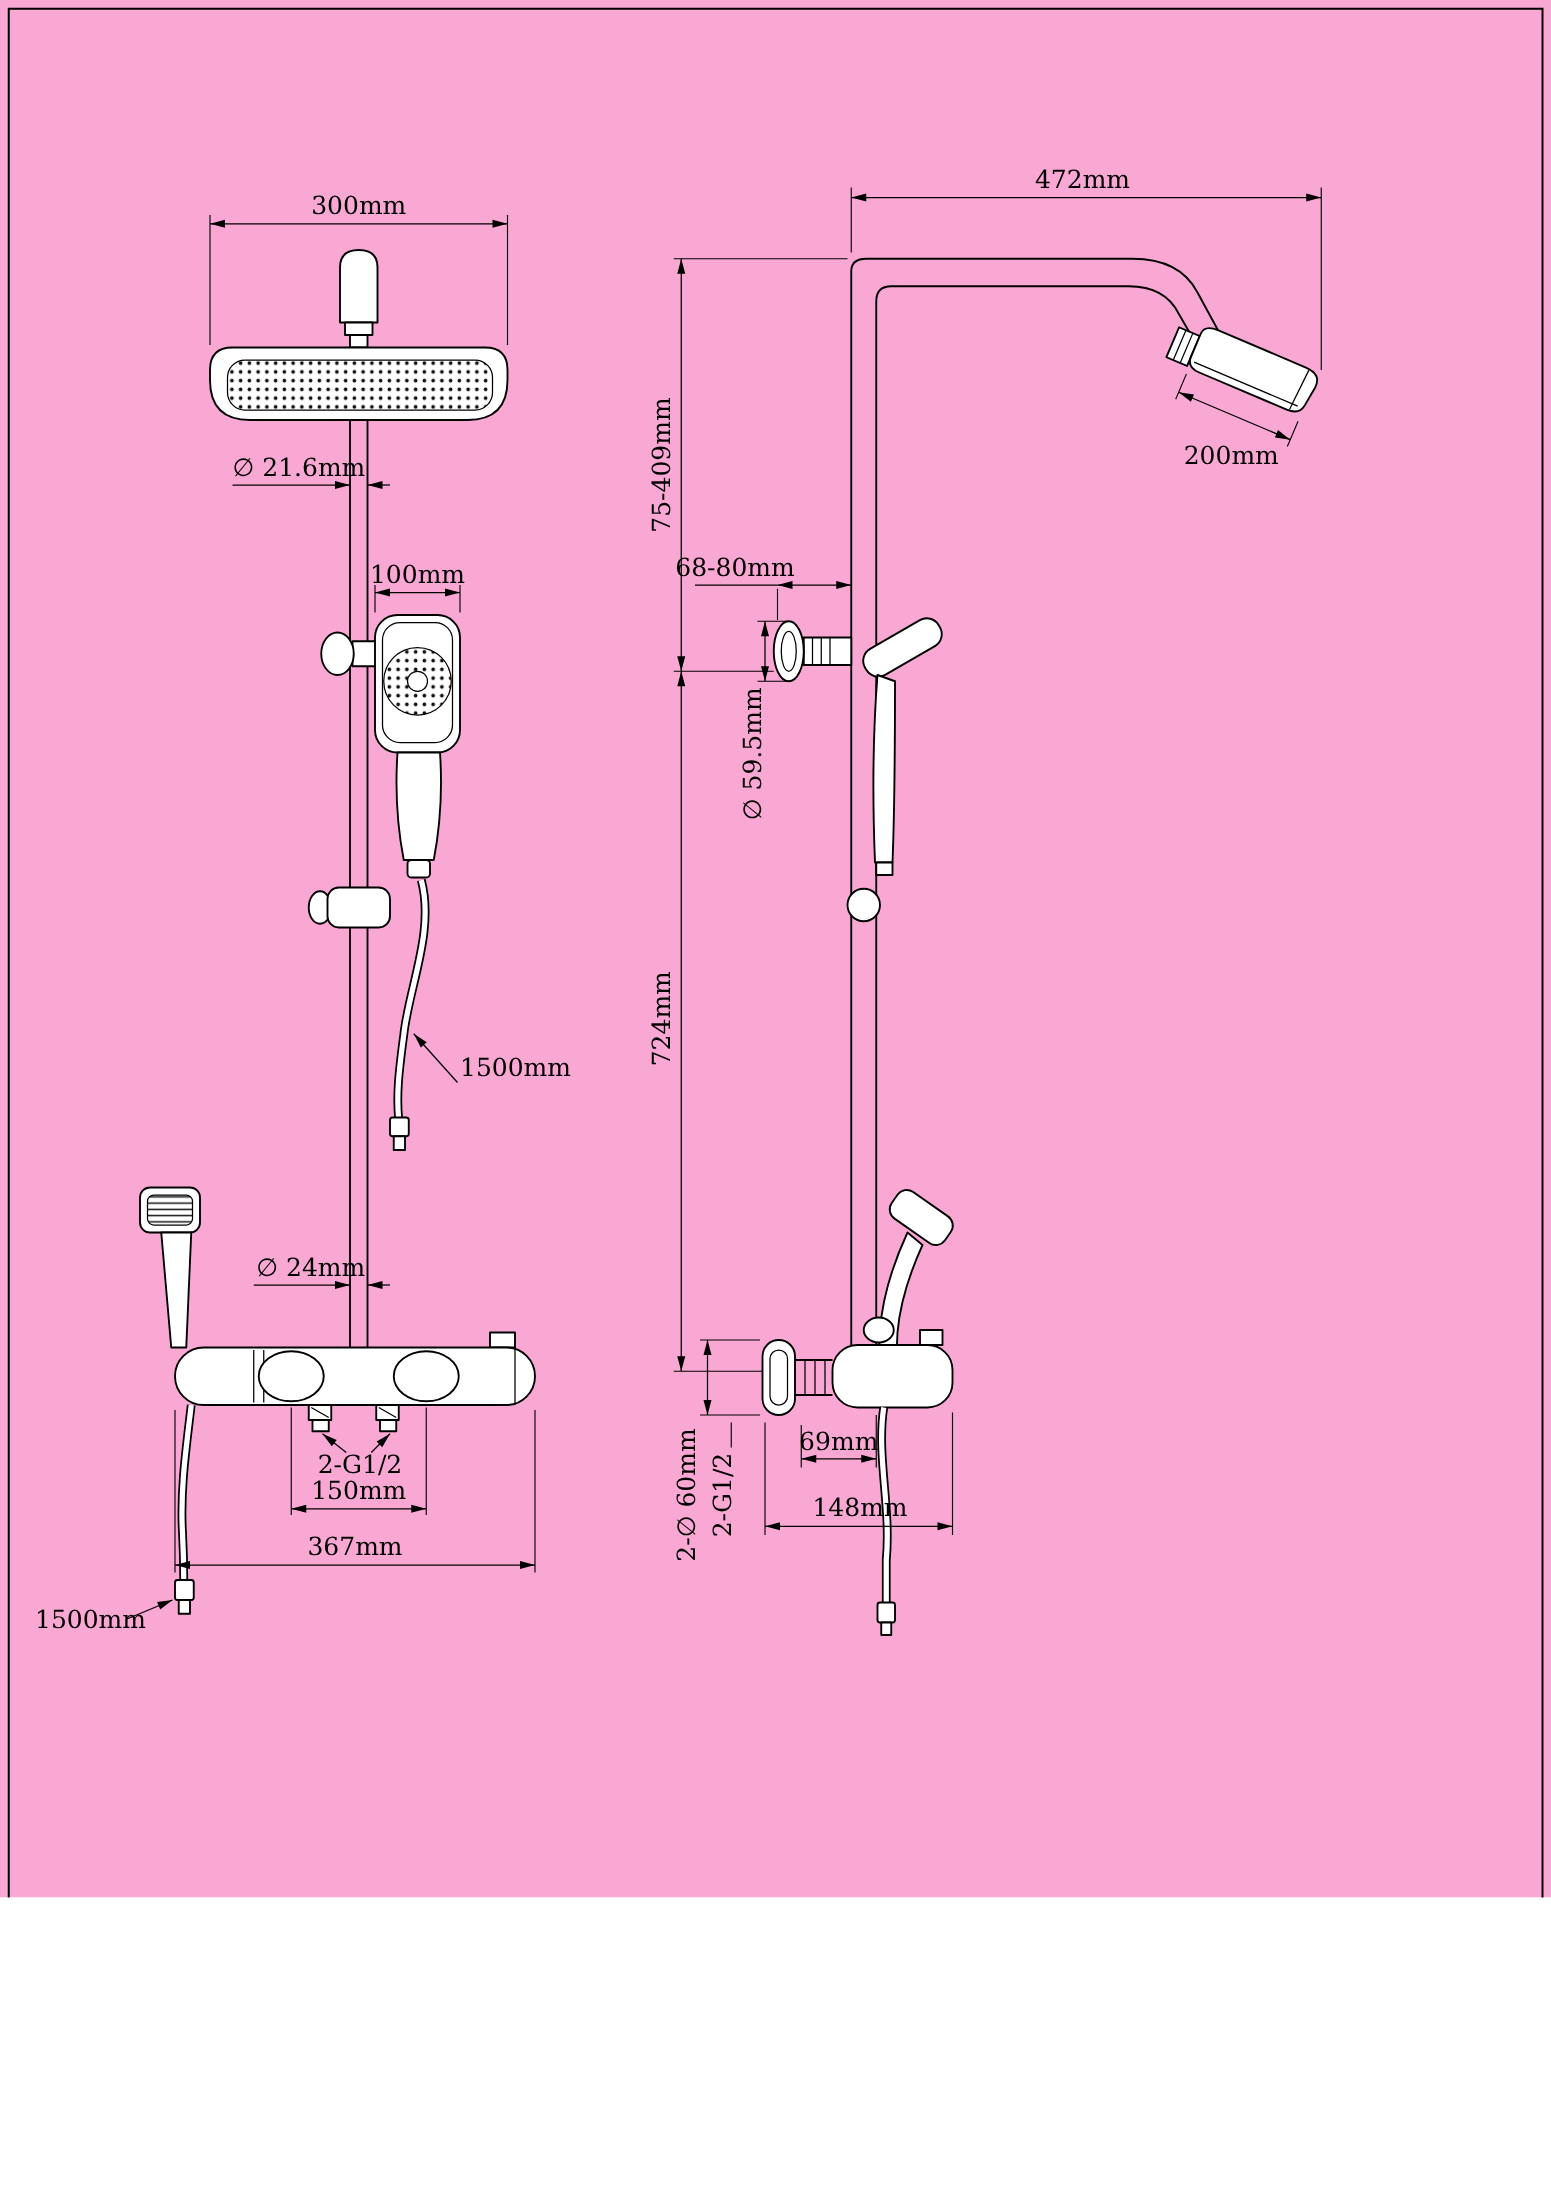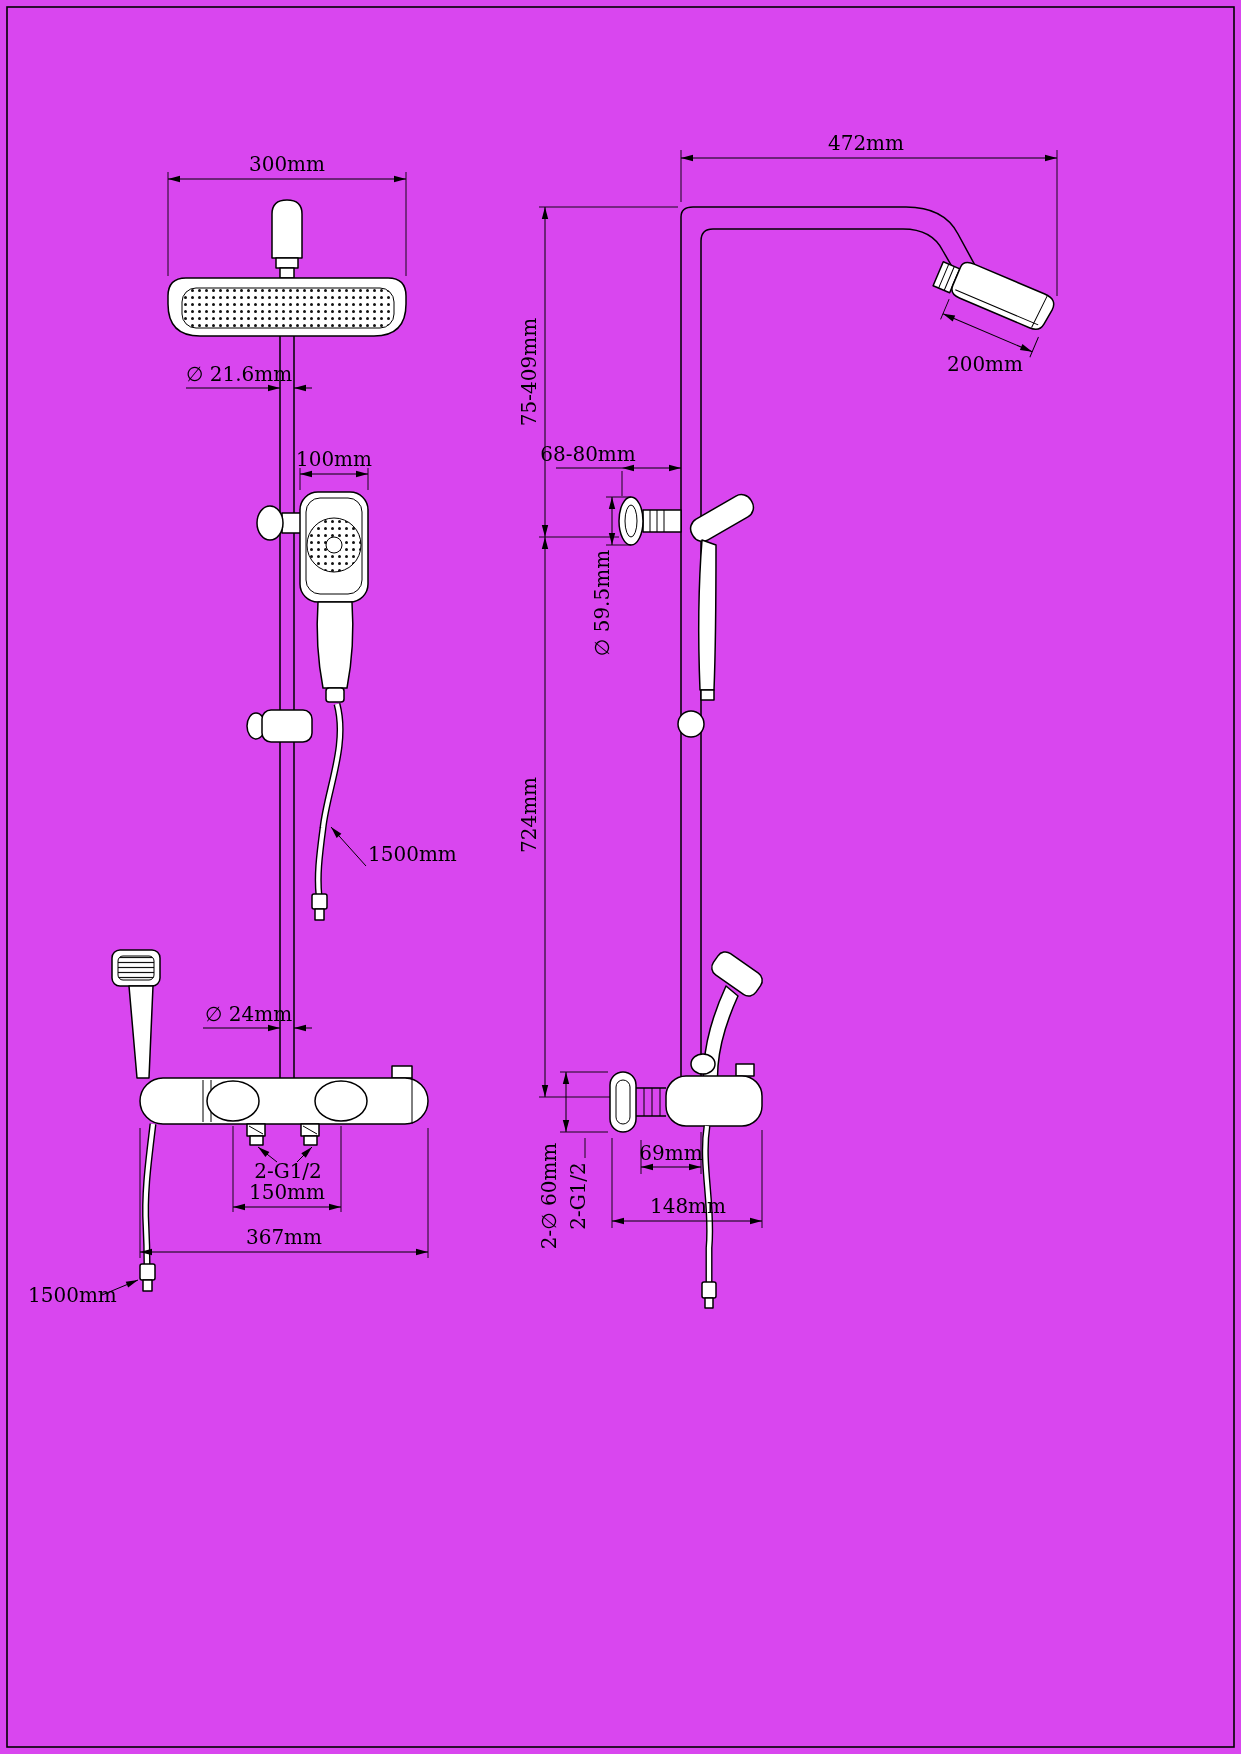--- a/index.html
+++ b/index.html
@@ -1,17 +1,17 @@
 <!DOCTYPE html>
 <html><head>
 <meta charset="utf-8">
 <title>Drawing</title>
 <style>
   html,body { margin:0; padding:0; background:#ffffff; }
-  .sheet { position:relative; width:1241px; height:1754px; background:#d946ef; }
+  .sheet { position:relative; width:1241px; height:1518px; background:#f9a8d4; }
   svg { display:block; }
   .dim-text {
     font-family: "DejaVu Serif", "Liberation Serif", serif;
     font-size: 20px;
     fill: #000;
   }
 </style>
 </head>
 <body>
 

